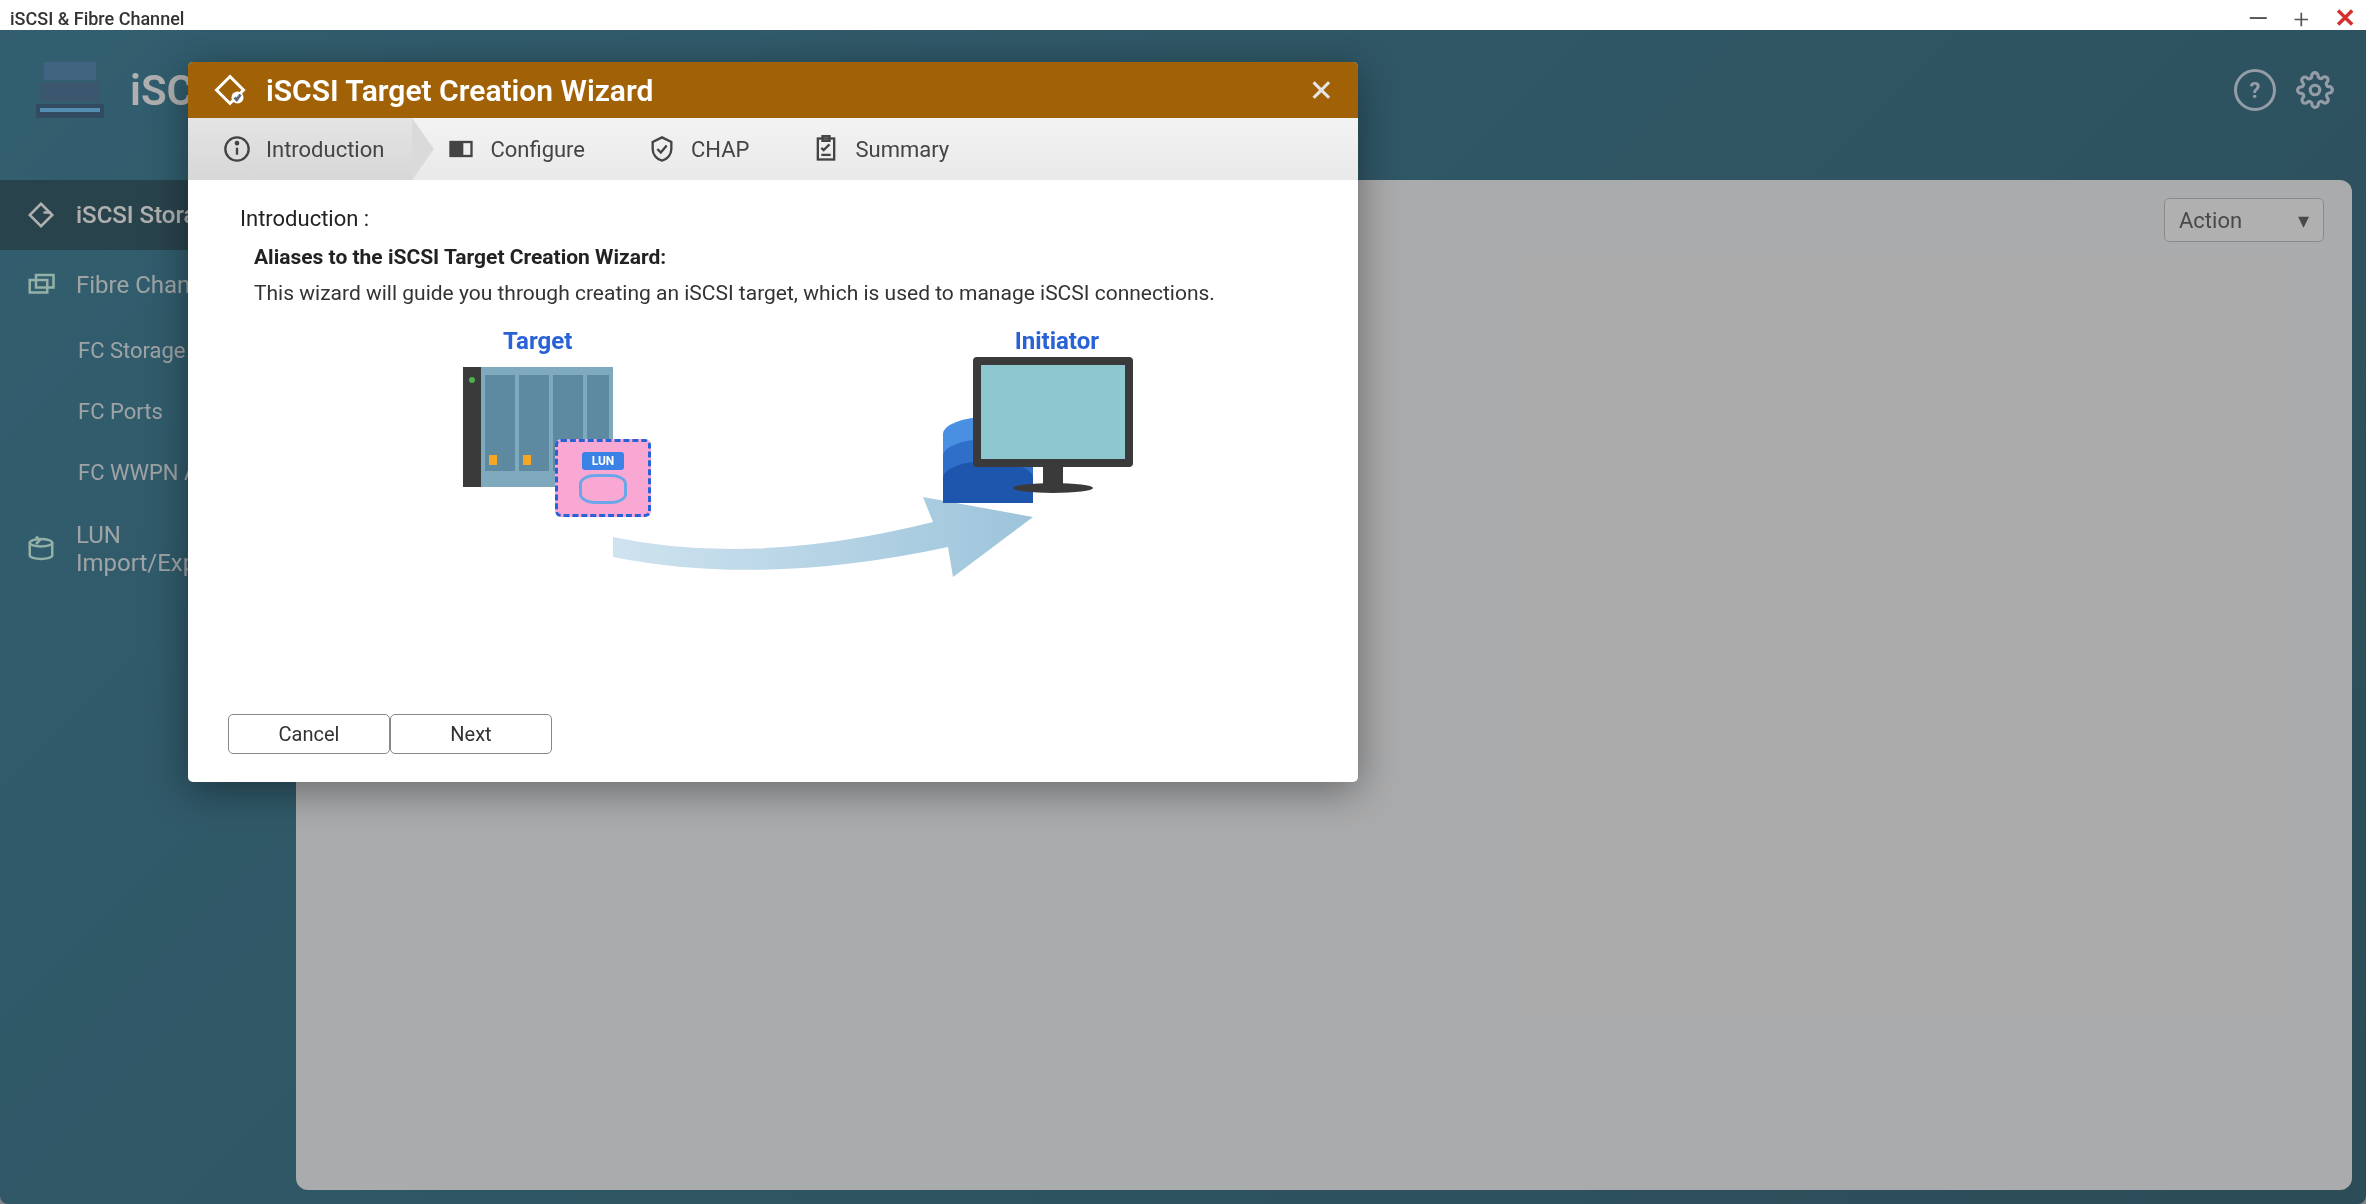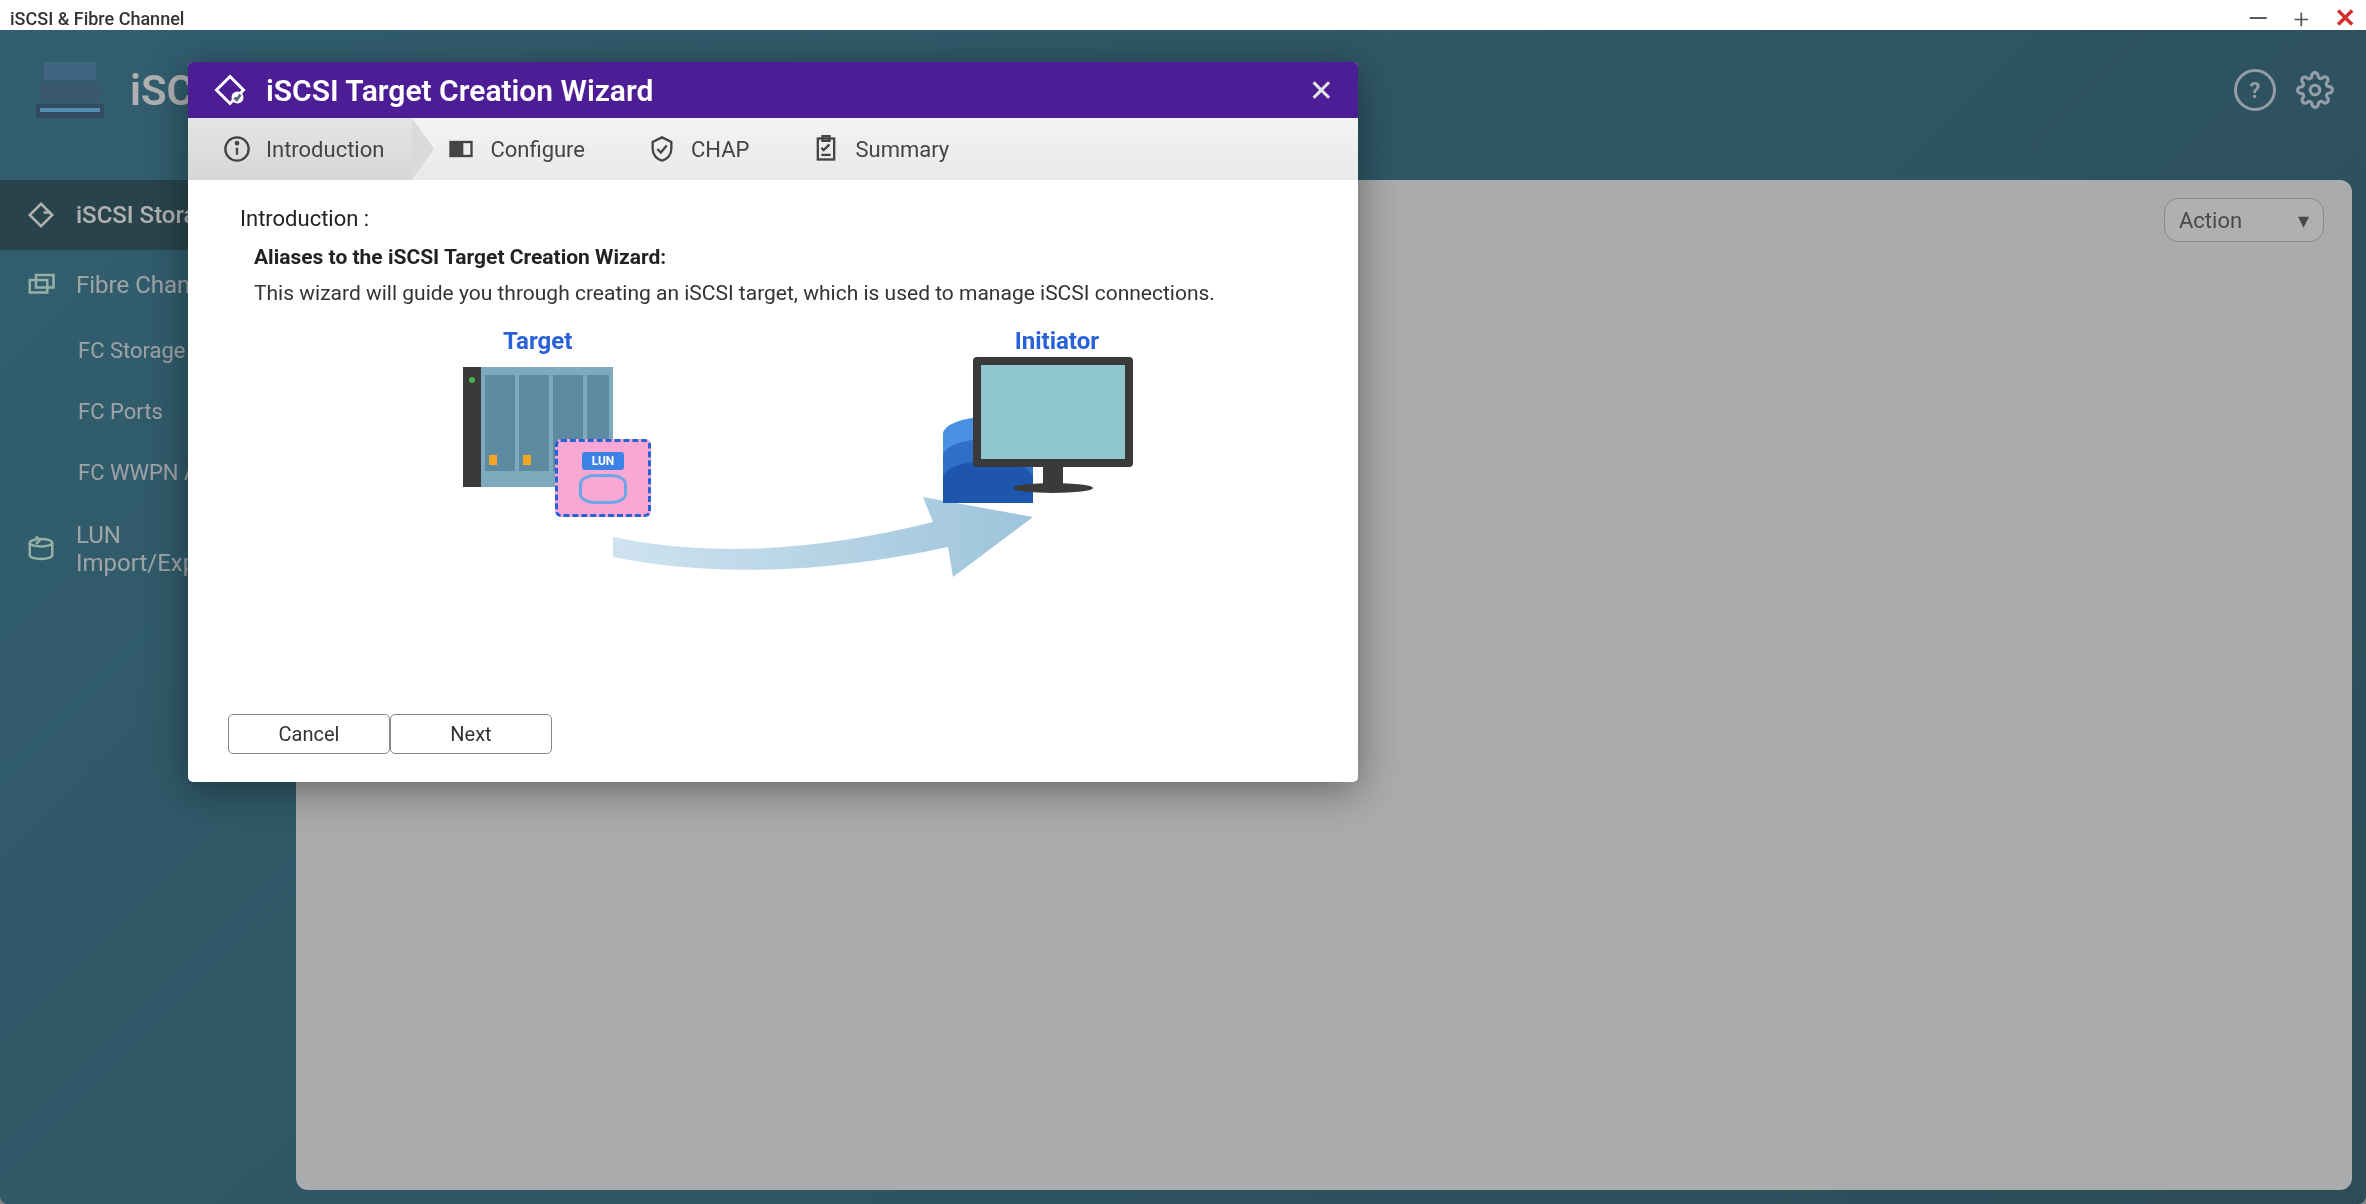--- a/index.html
+++ b/index.html
@@ -24,26 +24,26 @@
 
 
 .sidebar { position:absolute; top:150px; left:0; width:290px; bottom:14px; }
 .sidebar-item { display:flex; align-items:center; gap:18px; padding:18px 24px; color:#dfe8ec; font-size:24px; cursor:pointer; }
 .sidebar-item.lvl2 { padding-left:78px; font-size:22px; }
 .sidebar-item.active { background:#0a3a49; color:#fff; font-weight:500; }
 .side-icn { width:34px; height:34px; display:inline-flex; align-items:center; justify-content:center; flex-shrink:0; }
 
 
 .content-panel { position:absolute; top:150px; left:296px; right:14px; bottom:14px; background:#f5f6f7; border-radius:12px; padding:18px; }
-.action-dd { position:absolute; top:18px; right:28px; width:160px; height:44px; border:1px solid #bbb; border-radius:14px; background:#fff; display:flex; align-items:center; justify-content:space-between; padding:0 14px; font-size:22px; color:#444; }
+.action-dd { position:absolute; top:18px; right:28px; width:160px; height:44px; border:1px solid #bbb; border-radius:5px; background:#fff; display:flex; align-items:center; justify-content:space-between; padding:0 14px; font-size:22px; color:#444; }
 
 
 .modal-backdrop { position:absolute; inset:0; background:rgba(80,80,80,0.45); }
 .modal { position:absolute; top:32px; left:188px; width:1170px; height:720px; background:#fff; border-radius:5px; box-shadow:0 8px 40px rgba(0,0,0,0.4); display:flex; flex-direction:column; overflow:hidden; }
-.modal-header { height:56px; background:#4c1d95; display:flex; align-items:center; padding:0 24px; gap:18px; }
+.modal-header { height:56px; background:#a16207; display:flex; align-items:center; padding:0 24px; gap:18px; }
 .modal-header-icon { width:36px; height:36px; }
 .modal-title { color:#fff; font-size:30px; font-weight:600; flex:1; }
 .modal-close { color:#e5e5e5; font-size:30px; cursor:pointer; }
 
 
 .steps { height:62px; background:linear-gradient(#f3f3f3,#e9e9e9); display:flex; align-items:stretch; }
 .step { display:flex; align-items:center; gap:14px; padding:0 28px 0 34px; color:#444; font-size:22px; position:relative; }
 .step.active { background:linear-gradient(#e4e4e4,#d7d7d7); }
 .step.active::after { content:""; position:absolute; right:-22px; top:0; width:0; height:0; border-top:31px solid transparent; border-bottom:31px solid transparent; border-left:22px solid #dadada; z-index:1; }
 .step-icn { width:30px; height:30px; display:inline-flex; align-items:center; justify-content:center; }

